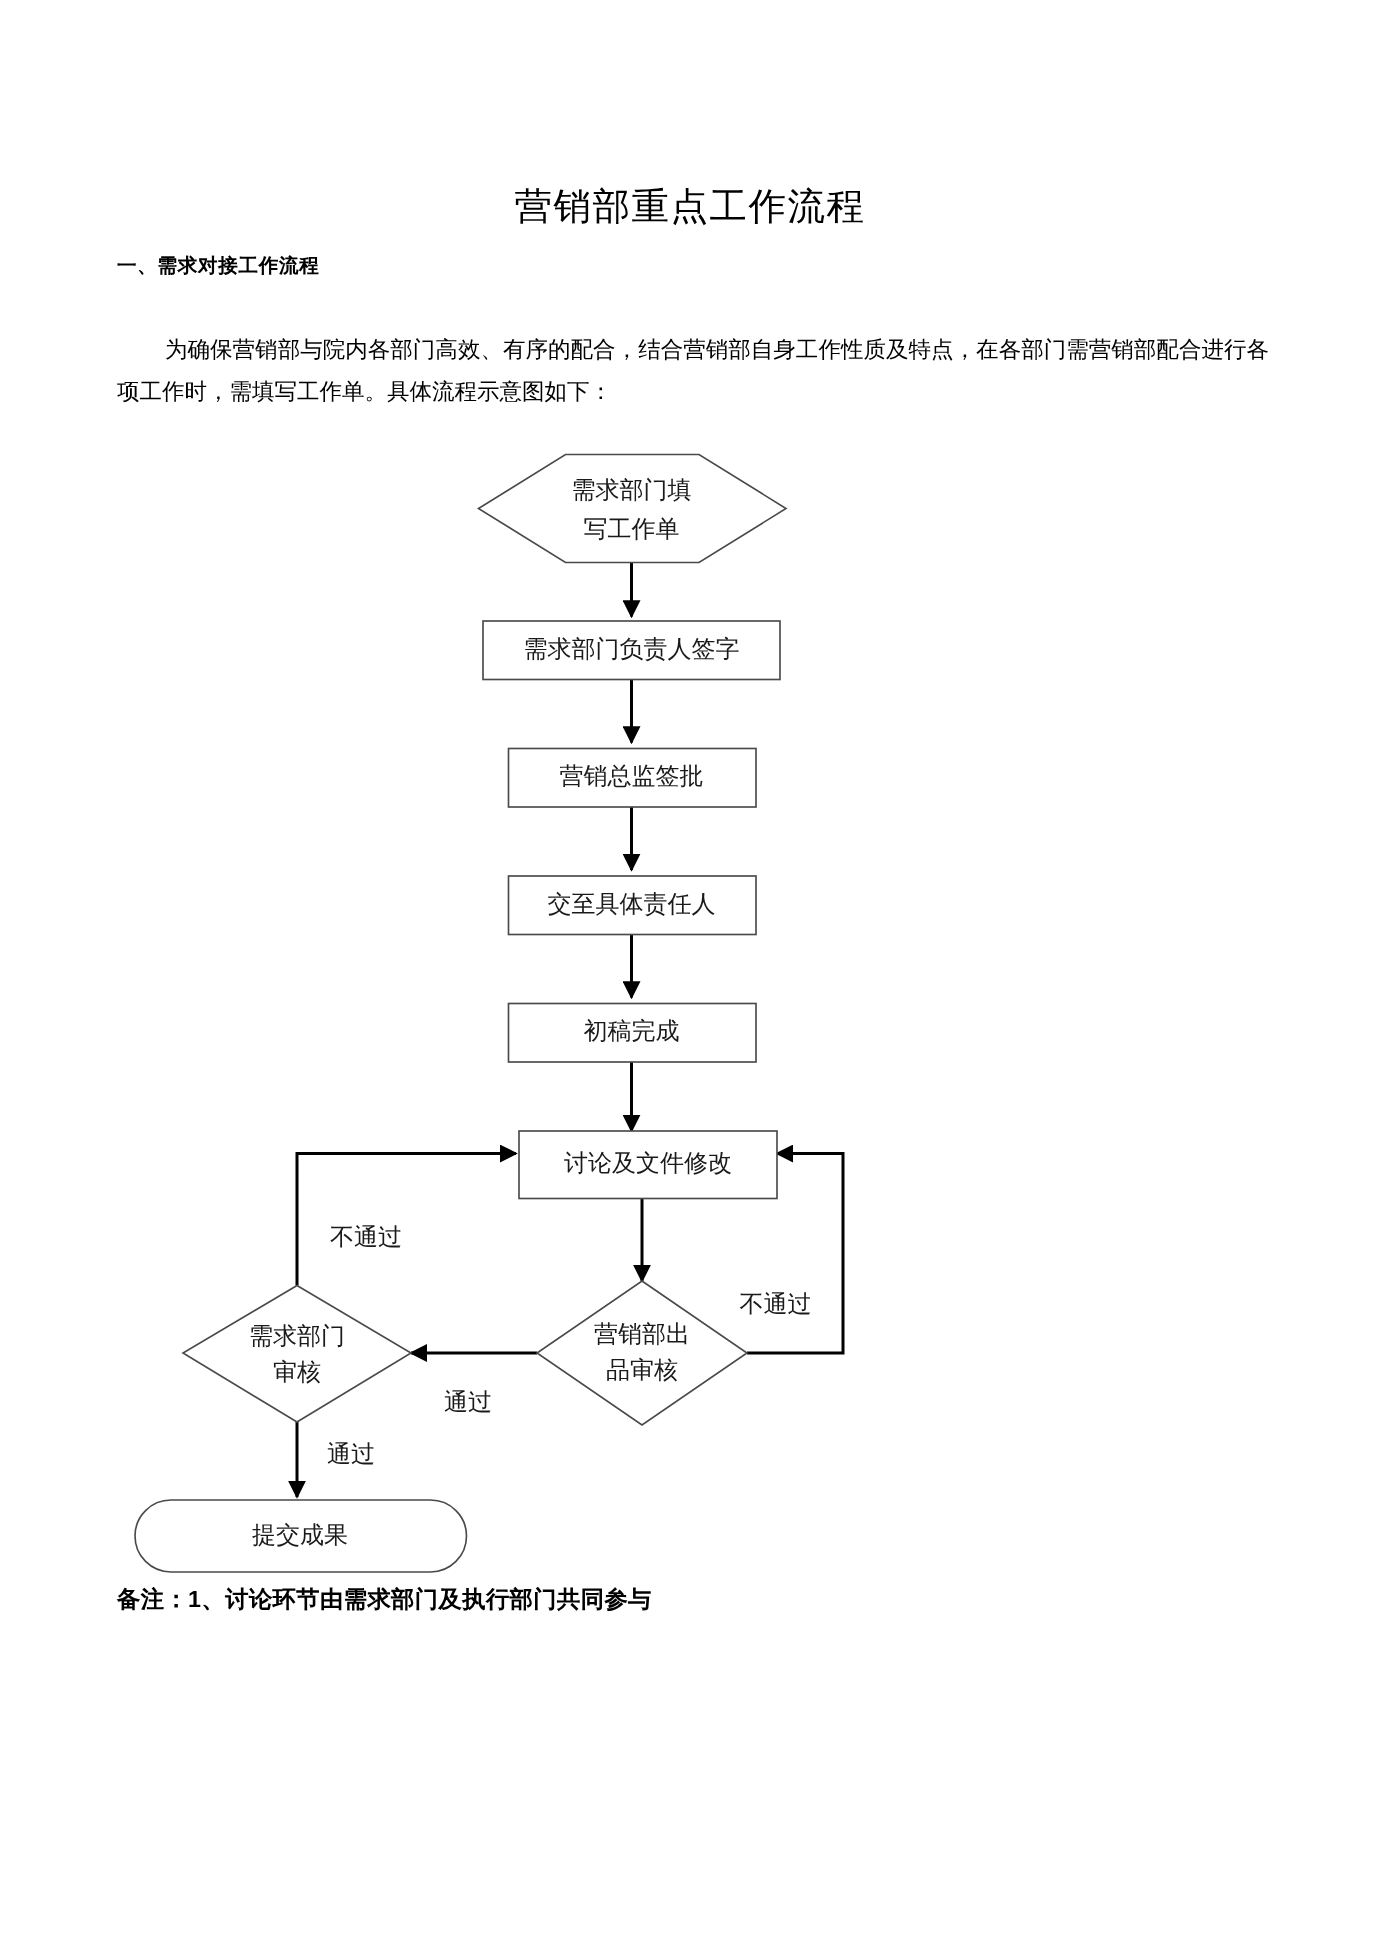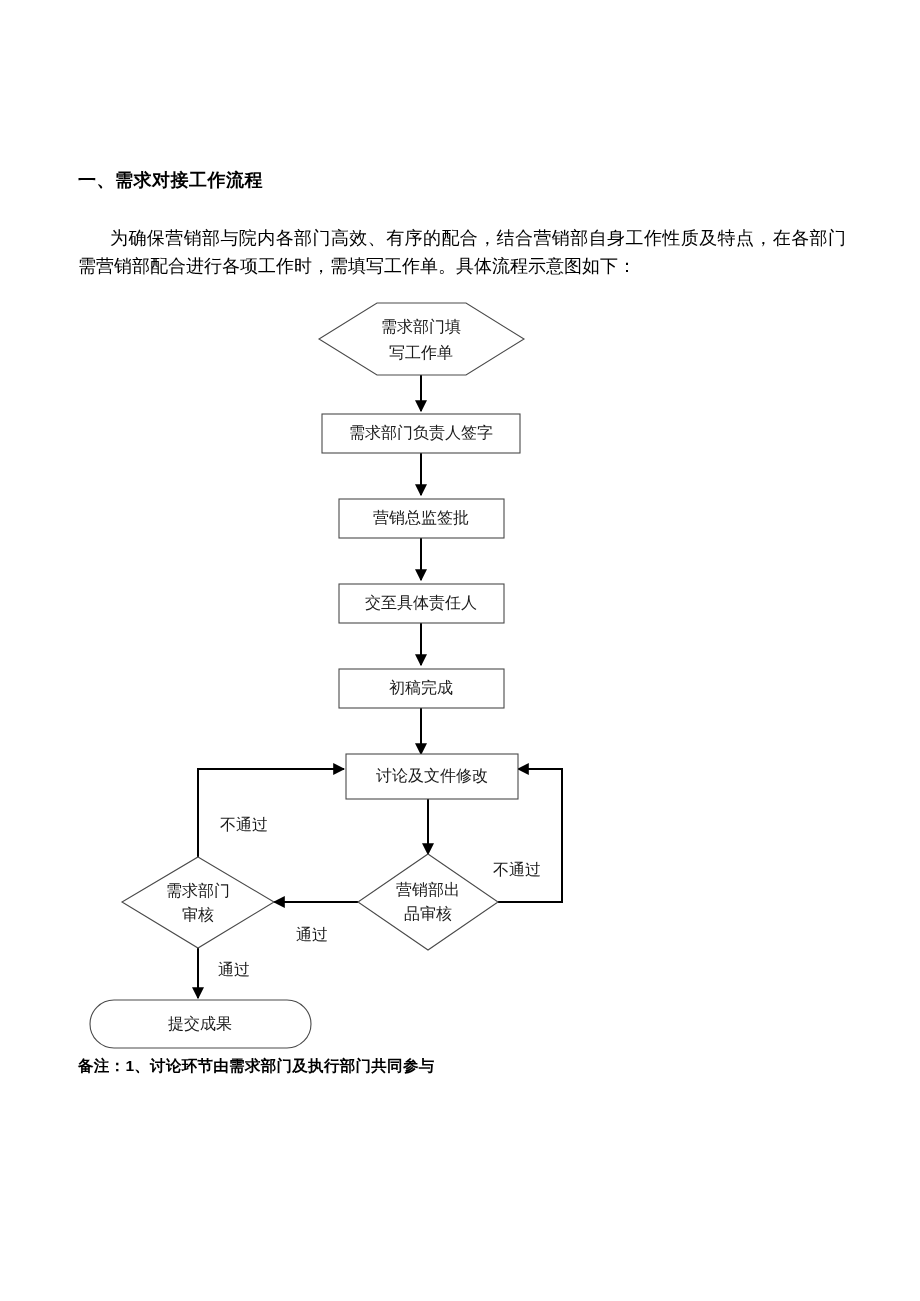--- a/index.html
+++ b/index.html
@@ -29,35 +29,35 @@
     text-align: center;
     font-size: 25px;
     letter-spacing: 1px;
     font-family: "Liberation Serif", "DejaVu Serif", serif;
     font-weight: normal;
   }
   .section-heading {
     position: absolute;
     left: 78px;
     top: 168px;
-    font-size: 18px;
+    font-size: 13px;
     font-weight: bold;
     font-family: "Liberation Sans", "DejaVu Sans", sans-serif;
     letter-spacing: 0.5px;
   }
   .body-paragraph {
     position: absolute;
     left: 78px;
     top: 206px;
     width: 768px;
-    font-size: 18px;
+    font-size: 15px;
     line-height: 28px;
     text-indent: 32px;
     text-align: justify;
-    font-family: Liberation Sans, sans-serif;
+    font-family: Liberation Mono, monospace;
   }
 
   
   .flowchart {
     position: absolute;
     left: 0;
     top: 288px;
     width: 816px;
     height: 775px;
   }
@@ -98,20 +98,21 @@
     letter-spacing: 0.3px;
   }
   .note-1 { left: 78px; top: 1056px; }
   .note-2 { left: 110px; top: 1101px; }
 </style>
 </head>
 <body>
 
 <div class="page">
 
+  <h1 class="doc-title">营销部重点工作流程</h1>
 
   <div class="section-heading">一、需求对接工作流程</div>
 
   <p class="body-paragraph">为确保营销部与院内各部门高效、有序的配合，结合营销部自身工作性质及特点，在各部门需营销部配合进行各项工作时，需填写工作单。具体流程示意图如下：</p>
 
   <div class="flowchart">
     <svg width="920" height="775" viewBox="0 0 920 775" xmlns="http://www.w3.org/2000/svg">
       <defs>
         <marker id="arrow" viewBox="0 0 10 10" refX="9" refY="5" markerWidth="6" markerHeight="6" orient="auto-start-reverse">
           <path d="M 0 0 L 10 5 L 0 10 z" fill="#000000"></path>

